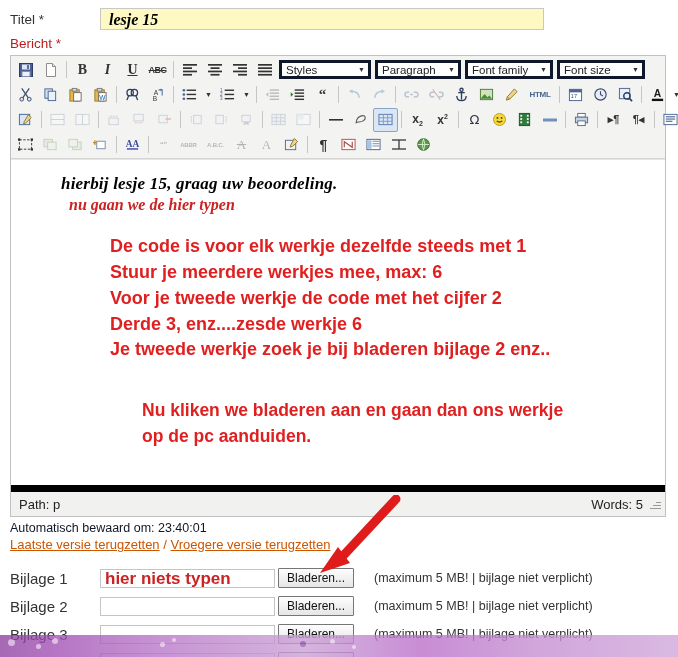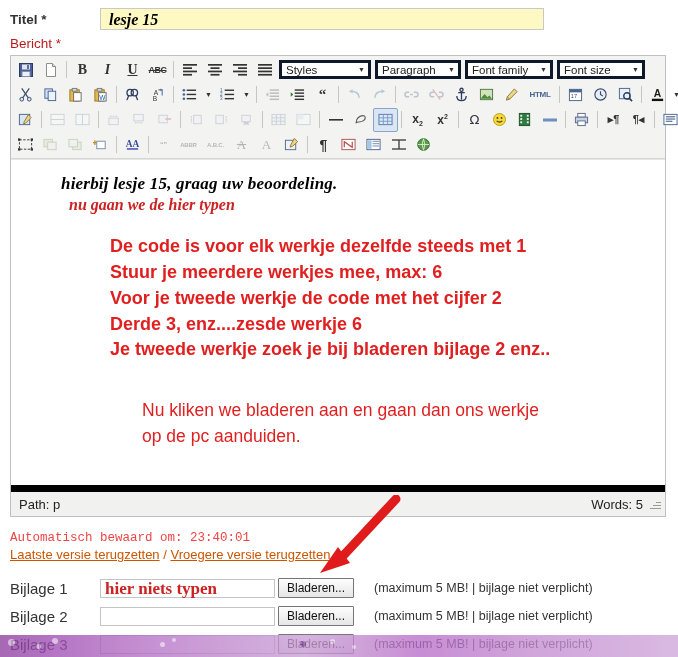--- a/index.html
+++ b/index.html
@@ -7,21 +7,21 @@
     width:678px;height:657px;overflow:hidden;
     background:#ffffff;
     font-family:"Liberation Sans", sans-serif;
     font-size:13px;color:#222;
     position:relative;
   }
   .page{position:relative;width:678px;height:657px;}
 
   
   .field-row{display:flex;align-items:center;padding:8px 0 0 10px;}
-  .field-label{font-size:13.5px;color:#333;width:90px;font-weight:bold;}
+  .field-label{font-size:13.5px;color:#333;width:90px;}
   .title-input{
     width:444px;height:22px;margin-left:0px;
     border:1px solid #c8c8c8;background:#fef9c3;
     font-family:"Liberation Serif", serif;
     font-style:italic;font-weight:bold;font-size:16px;
     color:#000;padding:1px 8px;box-sizing:border-box;
     line-height:20px;
   }
   .bericht-label{font-size:13.5px;color:#b91c1c;padding:6px 0 4px 10px;}
 
@@ -73,50 +73,50 @@
   }
   .foto{
     font-family:"Liberation Sans", sans-serif;font-weight:bold;font-size:20px;
     color:#111;padding:14px 0 0 65px;letter-spacing:.2px;
   }
   .redblock{
     color:#e02020;font-weight:bold;font-size:18px;
     padding:18px 0 0 96px;line-height:1.27;
   }
   .redblock2{
-    color:#e02020;font-weight:normal;font-size:17.5px;
+    color:#e02020;font-weight:bold;font-size:17.5px;
     padding:32px 0 0 128px;line-height:1.28;
   }
 
   
   .statusbar{
     height:24px;background:#f1f1ef;border-top:7px solid #000000;
     display:flex;align-items:center;justify-content:space-between;
     padding:0 4px 0 8px;font-size:13px;color:#222;
   }
   .resize-grip{width:12px;height:12px;position:relative;margin-left:6px;}
   .resize-grip i{position:absolute;right:0;background:#9a9a9a;height:1px;display:block;}
 
   
-  .autosave{padding:14px 0 0 10px;font-size:12.5px;color:#ef4444;font-family:Liberation Mono, monospace;}
+  .autosave{padding:4px 0 0 10px;font-size:12.5px;color:#0f172a;}
   .linkline{padding:2px 0 0 10px;font-size:13px;}
   .linkline a{color:#cc5500;text-decoration:underline;}
   .slash{color:#cc5500;}
 
   
   .att-wrap{padding:12px 0 0 10px;}
   .att-row{display:flex;align-items:center;height:28px;margin-bottom:0px;}
   .att-label{width:90px;font-size:15px;color:#333;}
   .att-input{
     width:175px;height:19px;border:1px solid #c4c4c4;background:#fff;
     box-sizing:border-box;display:flex;align-items:center;padding-left:2px;
   }
   .att-input .typed{
     color:#cc2222;font-weight:bold;font-size:17px;white-space:nowrap;
-    font-family:Liberation Serif, serif;
+    font-family:Liberation Sans, sans-serif;
   }
   .browse-btn{
     margin-left:3px;height:20px;min-width:76px;padding:0 8px;
     border:1px solid #767676;background:linear-gradient(#fdfdfd,#e6e6e6);
     font-size:12px;color:#111;display:flex;align-items:center;justify-content:center;
     box-sizing:border-box;border-radius:1px;
   }
   .att-note{margin-left:20px;font-size:12.5px;color:#333;}
 
   

